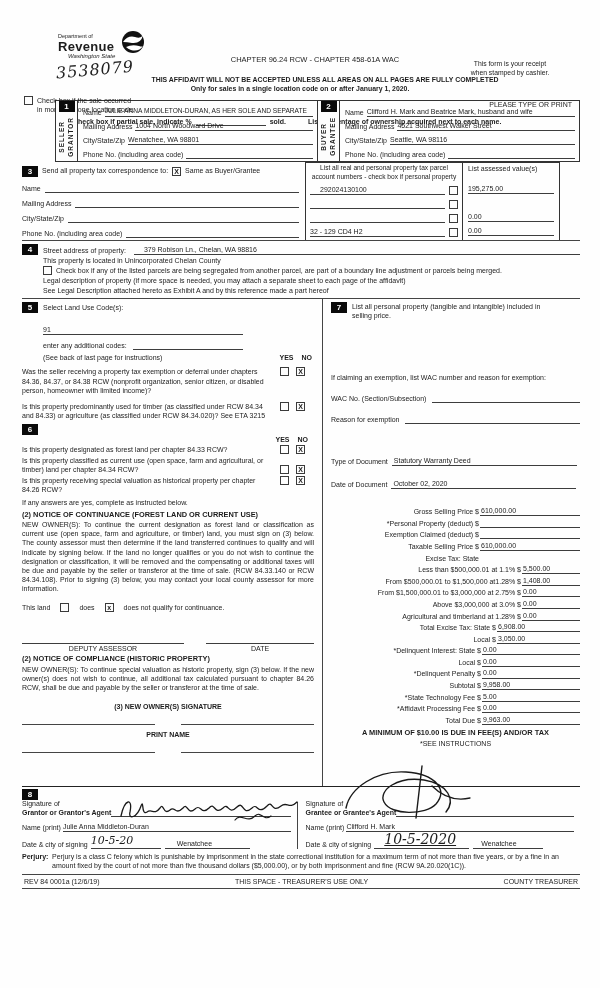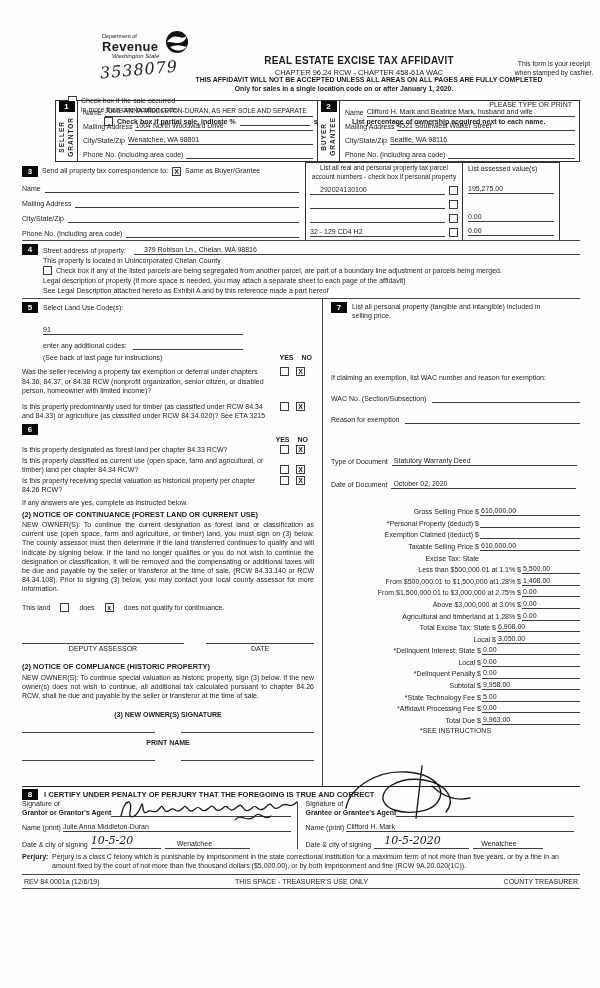--- a/index.html
+++ b/index.html
@@ -17,21 +17,21 @@
   .hand { font-family:"DejaVu Serif", serif; font-style:italic; }
   .cb {
     display:inline-block; width:9px; height:9px; border:1px solid #3a3a3a; background:#fdfdfd;
     text-align:center; line-height:8px; font-size:7px; font-weight:bold; vertical-align:middle; flex:none;
   }
   .badge {
     display:inline-block; background:#0a0a0a; color:#fff; font-weight:bold; font-size:8px;
     width:16px; height:11px; text-align:center; line-height:11px; flex:none;
   }
   
-  .header { position:relative; height:96px;margin-left:44px; }
+  .header { position:relative; height:96px; }
   .logo { position:absolute; left:58px; top:33px; width:110px; }
   .logo-dept { font-size:5.5px; }
   .logo-rev { font-size:13px; font-weight:bold; letter-spacing:.3px; line-height:1; }
   .logo-state { font-size:6px; font-style:italic; margin-left:10px; }
   .swirl { position:absolute; left:62px; top:-4px; }
   .stampnum { position:absolute; left:56px; top:60px; font-size:16px; transform:rotate(-5deg); letter-spacing:1px; color:#222; }
   .titleblock { position:absolute; left:150px; top:54px; width:330px; text-align:center; }
   .title { font-size:10px; font-weight:bold; letter-spacing:.2px; }
   .subtitle { font-size:7.5px; margin-top:1px; }
   .receipt { position:absolute; left:455px; top:60px; width:110px; text-align:center; font-size:6.8px; }
@@ -108,21 +108,20 @@
           <path d="M3 13 q5 -7 12 -5 q6 2 8 -2 q-2 9 -11 8 q-5 -1 -9 -1z" fill="#fff"></path>
           <path d="M6 18 q6 -3 13 -1 q3 1 4 0 q-4 6 -12 4 q-3 -1 -5 -3z" fill="#fff"></path>
         </svg>
       </div>
       <div class="logo-dept">Department of</div>
       <div class="logo-rev">Revenue</div>
       <div class="logo-state">Washington State</div>
     </div>
     <div class="stampnum hand">3538079</div>
     <div class="titleblock">
-      <div class="title">REAL ESTATE EXCISE TAX AFFIDAVIT</div>
       <div class="subtitle">CHAPTER 96.24 RCW - CHAPTER 458-61A WAC</div>
     </div>
     <div class="receipt">
       <div>This form is your receipt</div>
       <div>when stamped by cashier.</div>
     </div>
     <div class="warnrow">THIS AFFIDAVIT WILL NOT BE ACCEPTED UNLESS ALL AREAS ON ALL PAGES ARE FULLY COMPLETED</div>
     <div class="onlyrow">Only for sales in a single location code on or after January 1, 2020.</div>
     <div class="typeprint">PLEASE TYPE OR PRINT</div>
     <div class="chk1">
@@ -354,21 +353,21 @@
       <div class="deputyrow">
         <div class="deputycol" style="flex:1.5;">
           <div class="ul" style="height:10px;"></div>
           <div>DEPUTY ASSESSOR</div>
         </div>
         <div class="deputycol" style="flex:1;">
           <div class="ul" style="height:10px;"></div>
           <div>DATE</div>
         </div>
       </div>
-      <div class="b" style="margin-top:9px; font-size:7.4px;">(2) NOTICE OF COMPLIANCE (HISTORIC PROPERTY)</div>
+      <div class="b" style="margin-top:1px; font-size:7.4px;">(2) NOTICE OF COMPLIANCE (HISTORIC PROPERTY)</div>
       <div class="notice-body">NEW OWNER(S): To continue special valuation as historic property, sign (3) below. If the new owner(s) does not wish to continue, all additional tax calculated pursuant to chapter 84.26 RCW, shall be due and payable by the seller or transferor at the time of sale.</div>
       <div class="center b" style="margin-top:10px;">(3) NEW OWNER(S) SIGNATURE</div>
       <div class="sigline2">
           <div></div>
           <div></div>
         </div>
       <div class="center b" style="margin-top:5px;">PRINT NAME</div>
       <div class="sigline2">
           <div></div>
           <div></div>
@@ -467,29 +466,29 @@
             <span class="taxval">5.00</span>
           </div>
         <div class="taxrow">
             <span class="taxlbl" style="width:150px;">*Affidavit Processing Fee $</span>
             <span class="taxval">0.00</span>
           </div>
         <div class="taxrow">
             <span class="taxlbl" style="width:150px;">Total Due $</span>
             <span class="taxval">9,963.00</span>
           </div>
+        <div class="b center" style="margin-top:3px; font-size:7.4px;">A MINIMUM OF $10.00 IS DUE IN FEE(S) AND/OR TAX</div>
         <div class="center" style="margin-top:1px;">*SEE INSTRUCTIONS</div>
       </div>
     </div>
   </div>
 
   <div class="sec8">
     <div class="certrow">
       <span class="badge">8</span>
-      <span class="b" style="font-size:7.6px;">I CERTIFY UNDER PENALTY OF PERJURY THAT THE FOREGOING IS TRUE AND CORRECT</span>
     </div>
     <div class="sighalves">
       <div class="sighalf">
         <div class="s8row" style="position:relative;">
           <span>
             <div>Signature of</div>
             <div class="b">Grantor or Grantor's Agent</div>
           </span>
           <span class="ul grow" style="height:12px;"></span>
           <svg class="sig" style="left:95px; top:-12px;" width="185" height="40" viewBox="0 0 185 40">
@@ -519,21 +518,21 @@
             <path d="M86,6 C84,22 82,40 80,58" fill="none" stroke="#1a1a1a" stroke-width="1.4" stroke-linecap="round"></path>
             <path d="M96,26 C104,34 116,42 134,38" fill="none" stroke="#1a1a1a" stroke-width="1.3" stroke-linecap="round"></path>
           </svg>
         </div>
         <div class="s8row">
           <span style="margin-right:2px;">Name (print)</span>
           <span class="ul grow">Clifford H. Mark</span>
         </div>
         <div class="s8row" style="height:17px;">
           <span style="margin-right:3px;">Date &amp; city of signing</span>
-          <span class="ul hand" style="width:95px; font-size:11px; padding-left:10px;">10-5-2020</span>
+          <span class="ul hand" style="width:95px; font-size:14px; padding-left:10px;text-decoration:underline;">10-5-2020</span>
           <span class="ul" style="width:70px; margin-left:4px; padding-left:8px;">Wenatchee</span>
         </div>
       </div>
     </div>
     <div class="perjury">
       <span class="plabel">Perjury:</span>
       <span>Perjury is a class C felony which is punishable by imprisonment in the state correctional institution for a maximum term of not more than five years, or by a fine in an amount fixed by the court of not more than five thousand dollars ($5,000.00), or by both imprisonment and fine (RCW 9A.20.020(1C)).</span>
     </div>
   </div>
 

